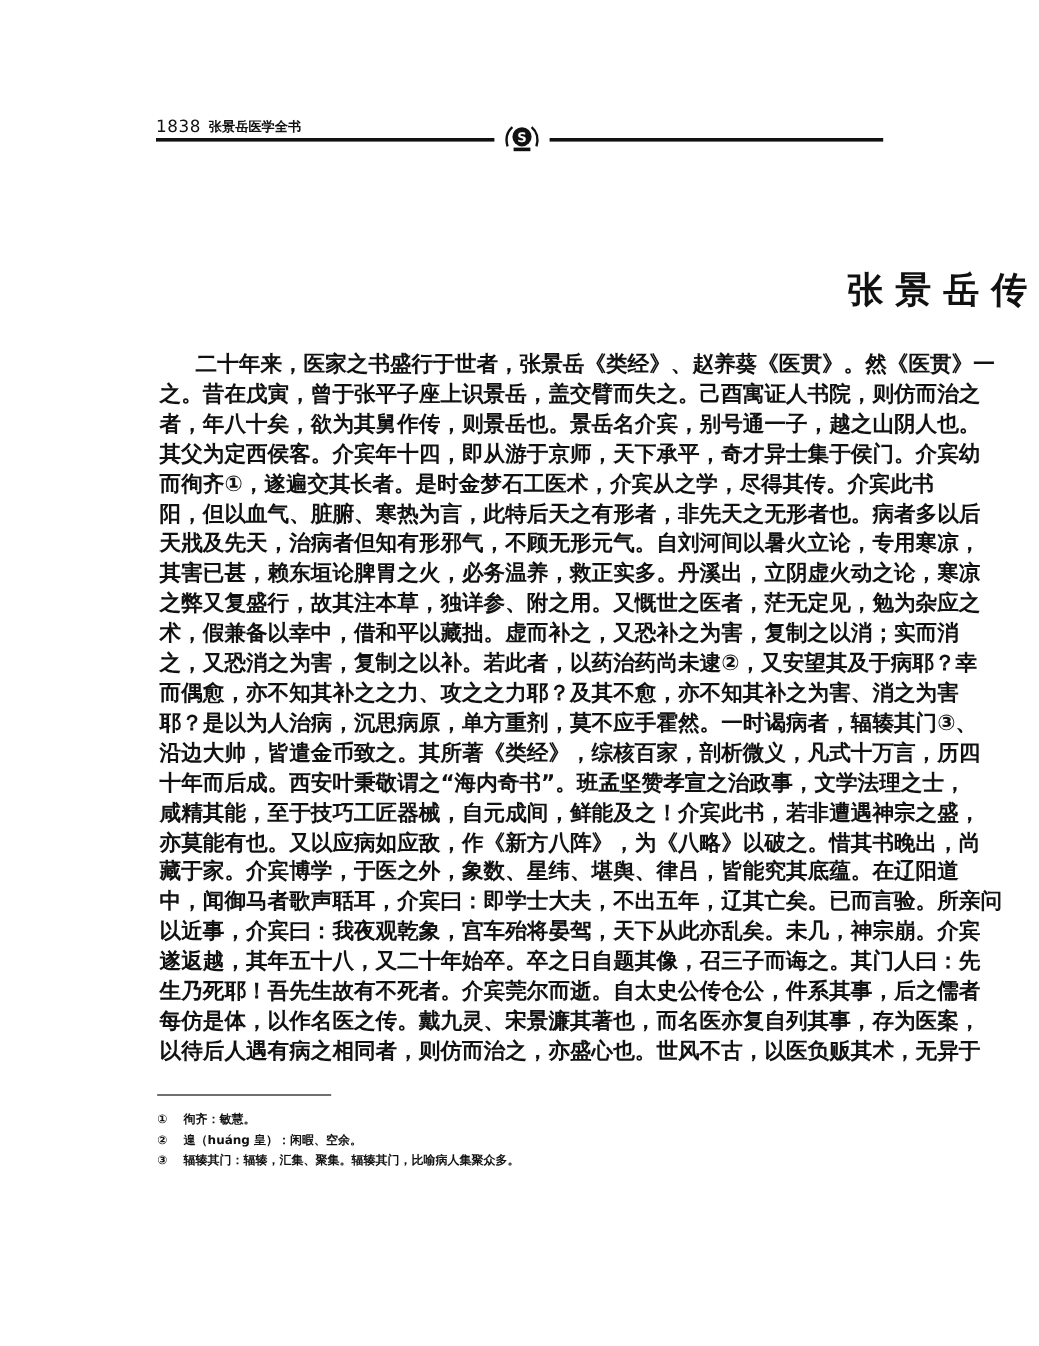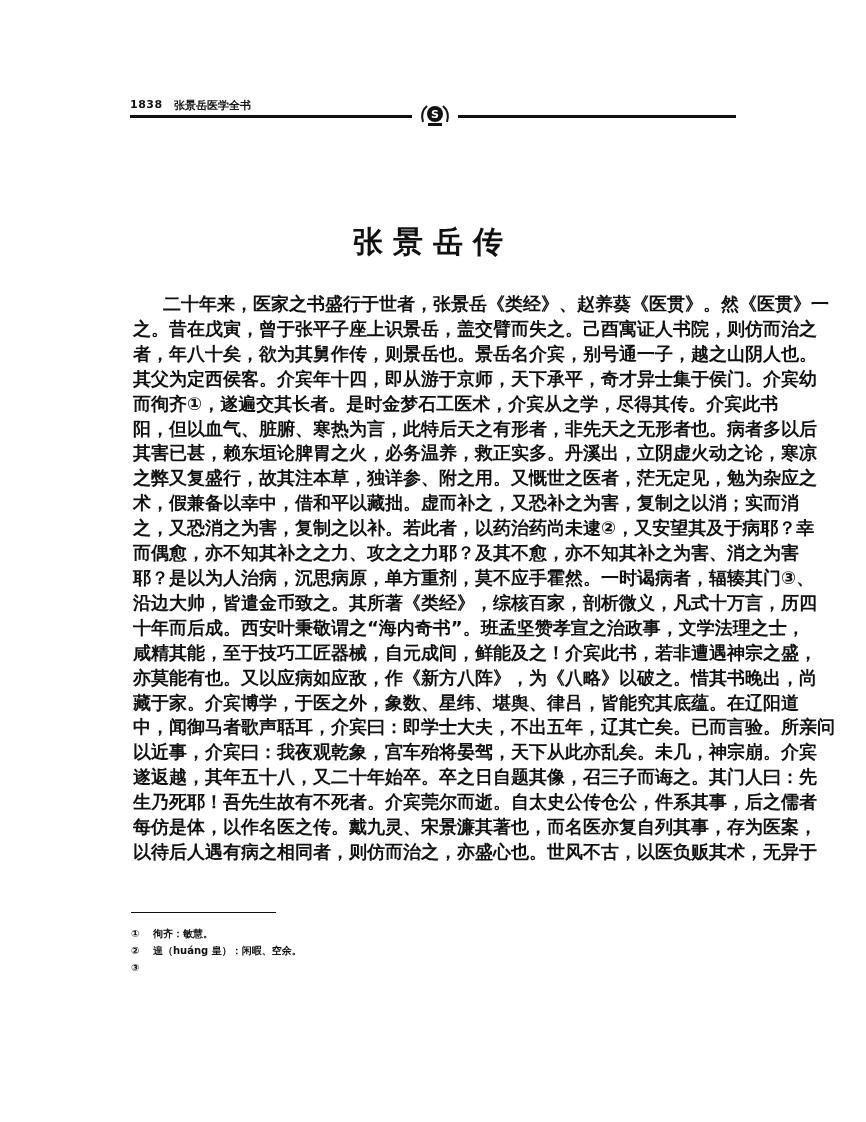--- a/index.html
+++ b/index.html
@@ -1,24 +1,24 @@
 <!DOCTYPE html>
 <html><head>
   <meta charset="utf-8">
   <style>
     html, body { margin: 0; padding: 0; background: #ffffff; }
     body { width: 866px; height: 1122px; position: relative; overflow: hidden;
            font-family: "DejaVu Sans", sans-serif; color: #111; }
     .header { position: absolute; left: 130px; top: 96px; width: 606px; height: 30px; }
-    .header .pageno { position: absolute; left: 0; top: 2px; font-size: 11px; font-weight: bold; letter-spacing: 0.5px; }
+    .header .pageno { position: absolute; left: 0; top: 2px; font-size: 14px; font-weight: normal; letter-spacing: 0.5px; }
     .header .booktitle { position: absolute; left: 44px; top: 2px; font-size: 11px; font-weight: bold; }
     .header .rule-left { position: absolute; left: 0; top: 19px; width: 282px; height: 3px; background: #111; }
     .header .rule-right { position: absolute; left: 328px; top: 19px; width: 278px; height: 3px; background: #111; }
     .header .emblem { position: absolute; left: 288px; top: 6px; width: 34px; height: 26px; }
-    .title { position: absolute; left: 0; width: 866px; top: 222px; text-align: center;
+    .title { position: absolute; left: 0; width: 866px; top: 222px; text-align: right;
              font-size: 30px; font-weight: bold; letter-spacing: 10px; font-family: Liberation Mono, monospace; }
     .body-text { position: absolute; left: 133px; top: 292px; width: 604px;
                  font-size: 18px; line-height: 24.9px; font-weight: bold; text-align: justify; }
     .body-text .line { display: block; white-space: nowrap; text-align-last: justify; text-align: justify; }
     .body-text .indent { padding-left: 30px; }
     .fn-rule { position: absolute; left: 131px; top: 912px; width: 145px; height: 1px; background: #111; }
     .footnotes { position: absolute; left: 131px; top: 925px; width: 600px; font-size: 10px; font-weight: bold; line-height: 17px; }
     .footnote { display: flex; }
     .footnote .mark { width: 22px; }
   </style>
@@ -41,20 +41,21 @@
 
 <div class="title">张景岳传</div>
 
 <div class="body-text">
   <span class="line indent">二十年来，医家之书盛行于世者，张景岳《类经》、赵养葵《医贯》。然《医贯》一</span>
   <span class="line">之。昔在戊寅，曾于张平子座上识景岳，盖交臂而失之。己酉寓证人书院，则仿而治之</span>
   <span class="line">者，年八十矣，欲为其舅作传，则景岳也。景岳名介宾，别号通一子，越之山阴人也。</span>
   <span class="line">其父为定西侯客。介宾年十四，即从游于京师，天下承平，奇才异士集于侯门。介宾幼</span>
   <span class="line">而徇齐①，遂遍交其长者。是时金梦石工医术，介宾从之学，尽得其传。介宾此书</span>
   <span class="line">阳，但以血气、脏腑、寒热为言，此特后天之有形者，非先天之无形者也。病者多以后</span>
+  <span class="line">天戕及先天，治病者但知有形邪气，不顾无形元气。自刘河间以暑火立论，专用寒凉，</span>
   <span class="line">其害已甚，赖东垣论脾胃之火，必务温养，救正实多。丹溪出，立阴虚火动之论，寒凉</span>
   <span class="line">之弊又复盛行，故其注本草，独详参、附之用。又慨世之医者，茫无定见，勉为杂应之</span>
   <span class="line">术，假兼备以幸中，借和平以藏拙。虚而补之，又恐补之为害，复制之以消；实而消</span>
   <span class="line">之，又恐消之为害，复制之以补。若此者，以药治药尚未逮②，又安望其及于病耶？幸</span>
   <span class="line">而偶愈，亦不知其补之之力、攻之之力耶？及其不愈，亦不知其补之为害、消之为害</span>
   <span class="line">耶？是以为人治病，沉思病原，单方重剂，莫不应手霍然。一时谒病者，辐辏其门③、</span>
   <span class="line">沿边大帅，皆遣金币致之。其所著《类经》，综核百家，剖析微义，凡式十万言，历四</span>
   <span class="line">十年而后成。西安叶秉敬谓之“海内奇书”。班孟坚赞孝宣之治政事，文学法理之士，</span>
   <span class="line">咸精其能，至于技巧工匠器械，自元成间，鲜能及之！介宾此书，若非遭遇神宗之盛，</span>
   <span class="line">亦莫能有也。又以应病如应敌，作《新方八阵》，为《八略》以破之。惜其书晚出，尚</span>
@@ -73,14 +74,15 @@
   <div class="footnote">
     <span class="mark">①</span>
     <span>徇齐：敏慧。</span>
   </div>
   <div class="footnote">
     <span class="mark">②</span>
     <span>遑（huáng 皇）：闲暇、空余。</span>
   </div>
   <div class="footnote">
     <span class="mark">③</span>
+    <span>辐辏其门：辐辏，汇集、聚集。辐辏其门，比喻病人集聚众多。</span>
   </div>
 </div>
 
 </body></html>

